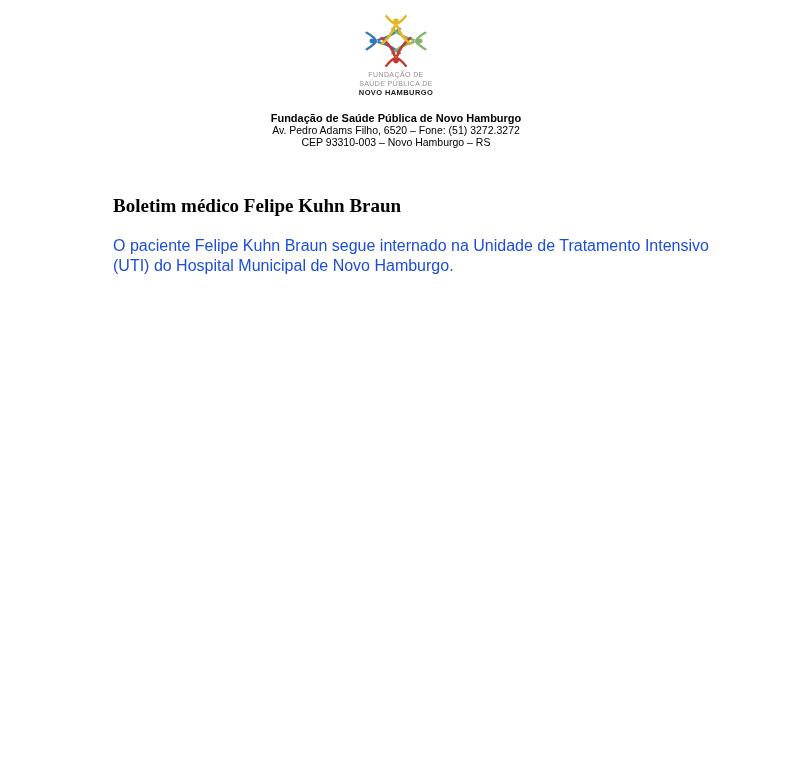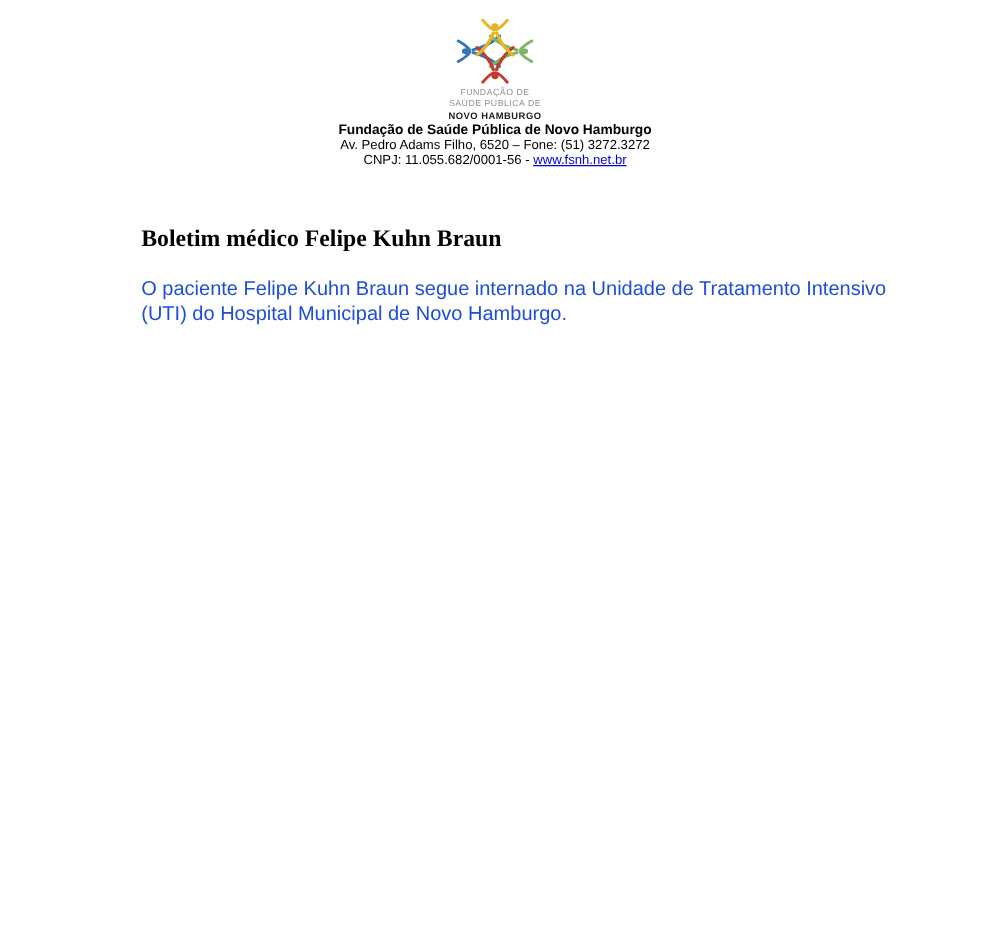--- a/index.html
+++ b/index.html
@@ -36,21 +36,21 @@
     font-weight: 400;
   }
   .logo-caption .black-line {
     font-size: 7.5px;
     letter-spacing: 0.4px;
     color: #1a1a1a;
     font-weight: 700;
   }
 
   .contact {
-    margin-top: 1px;
+    margin-top: 15px;
     font-size: 10.5px;
     line-height: 12px;
     color: #000;
   }
   .contact .org { font-weight: 700; font-size: 11px; }
   .contact .link {
     color: #0000e0;
     text-decoration: underline;
     cursor: pointer;
   }
@@ -111,23 +111,21 @@
 
     <div class="logo-caption">
       <div class="gray-line">FUNDAÇÃO DE</div>
       <div class="gray-line">SAÚDE PÚBLICA DE</div>
       <div class="black-line">NOVO HAMBURGO</div>
     </div>
 
     <div class="contact">
       <div class="org">Fundação de Saúde Pública de Novo Hamburgo</div>
       <div class="addr">Av. Pedro Adams Filho, 6520 – Fone: (51) 3272.3272</div>
-      <div class="cnpj">
-        <span>CNPJ: 11.055.682/0001-56 - </span><a class="link" style="color: rgb(0, 0, 224);">www.fsnh.net.br</a>
-      </div>
+      <div class="cep">CEP 93310-003 – Novo Hamburgo – RS</div>
     </div>
   </header>
 
 
   <main class="letter-body">
     <h2 class="subject">Boletim médico Felipe Kuhn Braun</h2>
     <p>O paciente Felipe Kuhn Braun segue internado na Unidade de Tratamento Intensivo
 (UTI) do Hospital Municipal de Novo Hamburgo.</p>
   </main>
 

